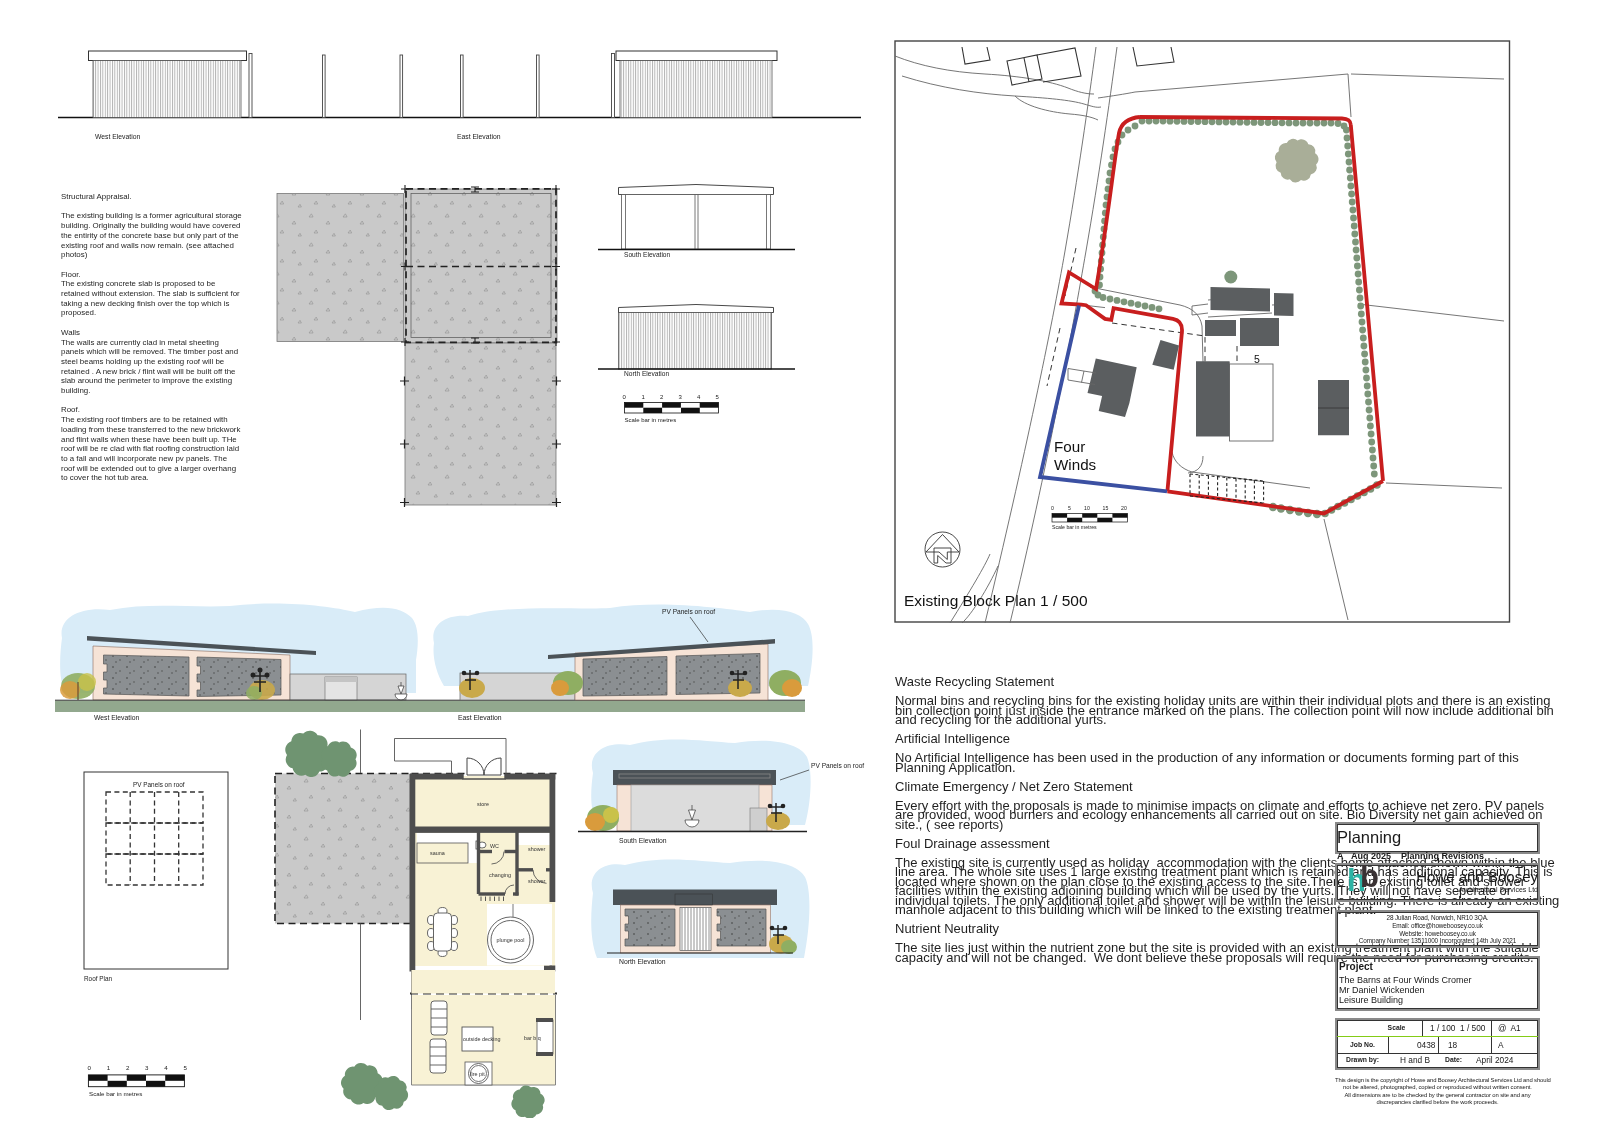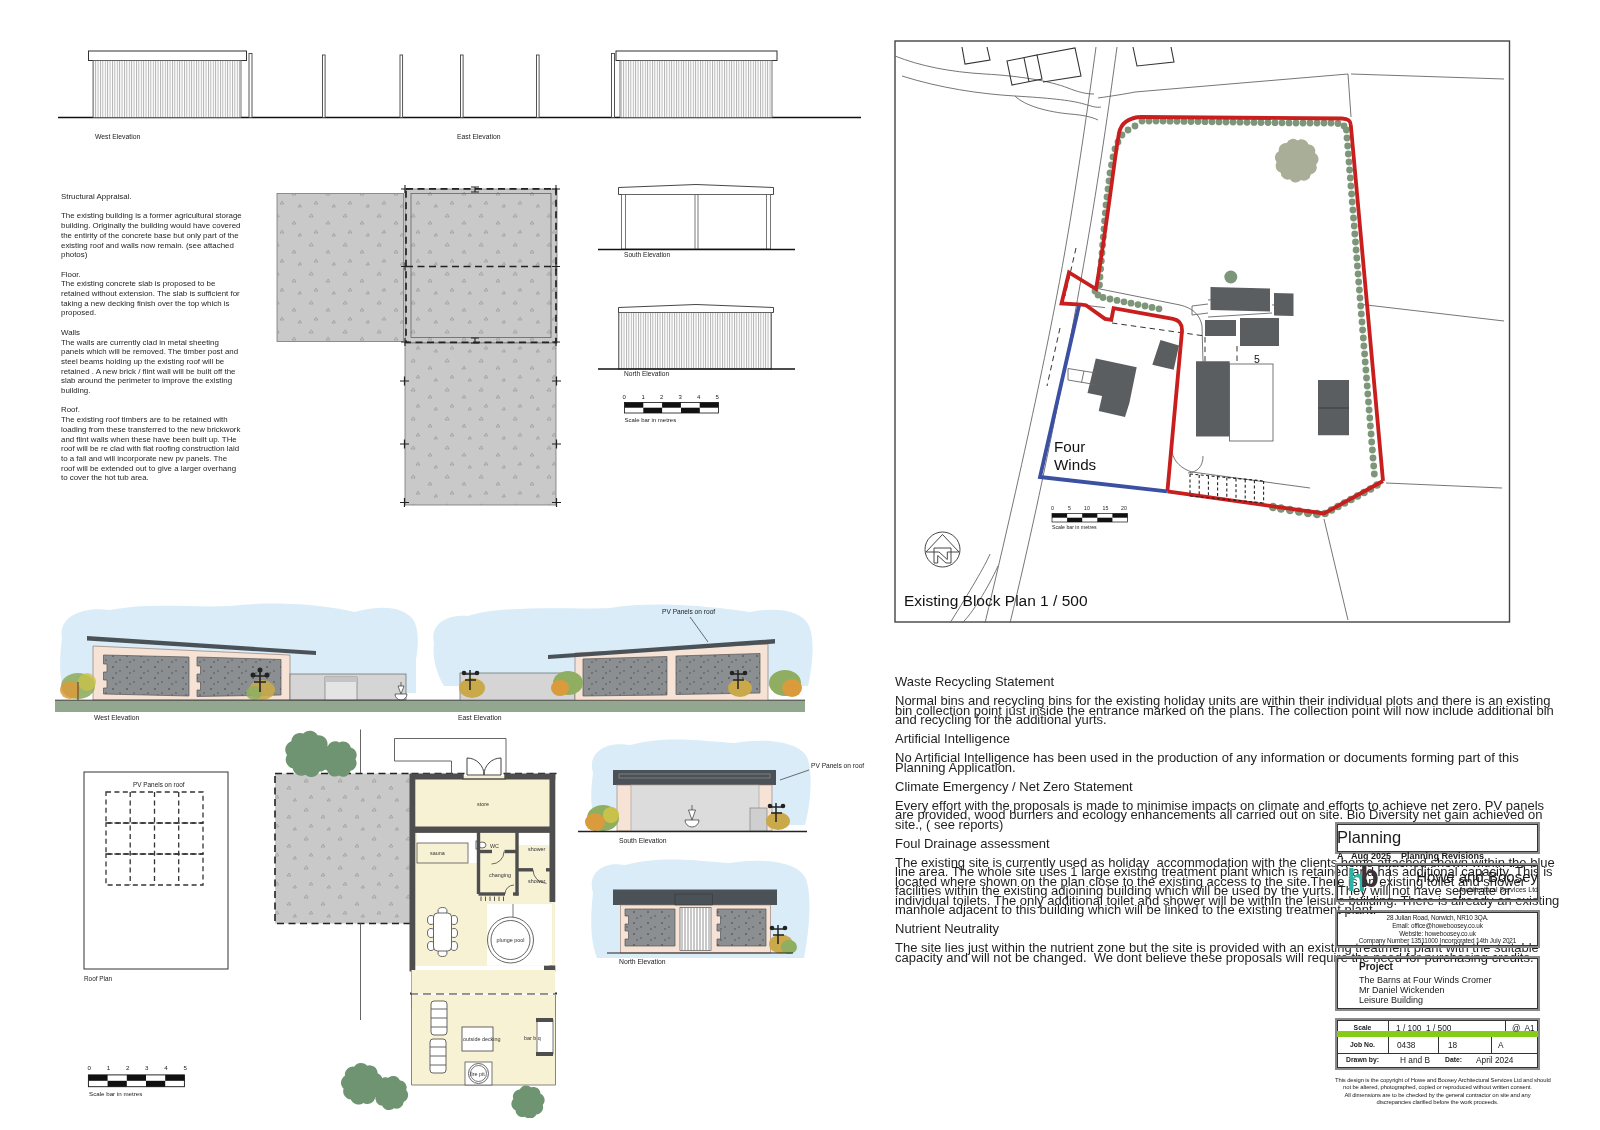--- a/index.html
+++ b/index.html
@@ -750,34 +750,34 @@
     </div>
   </div>
 
   <div style="border:2px solid #8a8a8a;box-shadow:inset 0 0 0 1px #333;margin-top:8px;height:38px;text-align:center;font-size:6.4px;letter-spacing:-0.1px;line-height:7.8px;padding-top:2.5px;">
     28 Julian Road, Norwich, NR10 3QA.<br>
     Email: office@howeboosey.co.uk<br>
     Website: howeboosey.co.uk<br>
     Company Number 13511000 Incorporated 14th July 2021
   </div>
 
-  <div style="border:2px solid #8a8a8a;box-shadow:inset 0 0 0 1px #333;margin-top:8px;height:55px;padding:2px 22px;">
+  <div style="border:2px solid #8a8a8a;box-shadow:inset 0 0 0 1px #333;margin-top:8px;height:55px;padding:2px 2px;">
     <div style="font-size:10px;font-weight:bold;margin-top:1px;">Project</div>
     <div style="font-size:9px;line-height:10px;margin-top:3px;">The Barns at Four Winds Cromer<br>Mr Daniel Wickenden<br>Leisure Building</div>
   </div>
 
   <div style="border:2px solid #8a8a8a;box-shadow:inset 0 0 0 1px #333;margin-top:7px;height:52px;font-size:8.3px;white-space:nowrap;">
-    <div style="display:flex;border-bottom:6px solid #84cc16;height:17px;">
+    <div style="display:flex;border-bottom:1px solid #84cc16;height:17px;padding-left:34px;">
       <div style="width:51px;text-align:center;font-size:6.8px;font-weight:bold;line-height:16px;">Scale</div>
       <div style="border-left:1px solid #333;flex:1;padding-left:7px;line-height:16px;">1 / 100&nbsp; 1 / 500</div>
-      <div style="border-left:1px solid #333;width:33px;padding-left:6px;line-height:16px;">@&nbsp; A1</div>
+      <div style="border-left:1px solid #333;width:47px;padding-left:6px;line-height:16px;">@&nbsp; A1</div>
     </div>
     <div style="display:flex;border-bottom:1px solid #333;height:17px;">
       <div style="width:51px;text-align:center;font-size:6.8px;font-weight:bold;line-height:16px;">Job No.</div>
-      <div style="border-left:1px solid #333;width:50px;padding-left:8px;line-height:16px;">0438</div>
+      <div style="border-left:1px solid #333;width:50px;padding-left:28px;line-height:16px;">0438</div>
       <div style="border-left:1px solid #333;flex:1;padding-left:9px;line-height:16px;">18</div>
       <div style="border-left:1px solid #333;width:47px;padding-left:6px;line-height:16px;">A</div>
     </div>
     <div style="display:flex;height:13px;">
       <div style="width:51px;text-align:center;font-size:6.8px;font-weight:bold;line-height:12px;">Drawn by:</div>
       <div style="width:57px;padding-left:12px;line-height:12px;">H and B</div>
       <div style="width:31px;font-size:6.8px;font-weight:bold;line-height:12px;">Date:</div>
       <div style="flex:1;line-height:12px;">April 2024</div>
     </div>
   </div>

